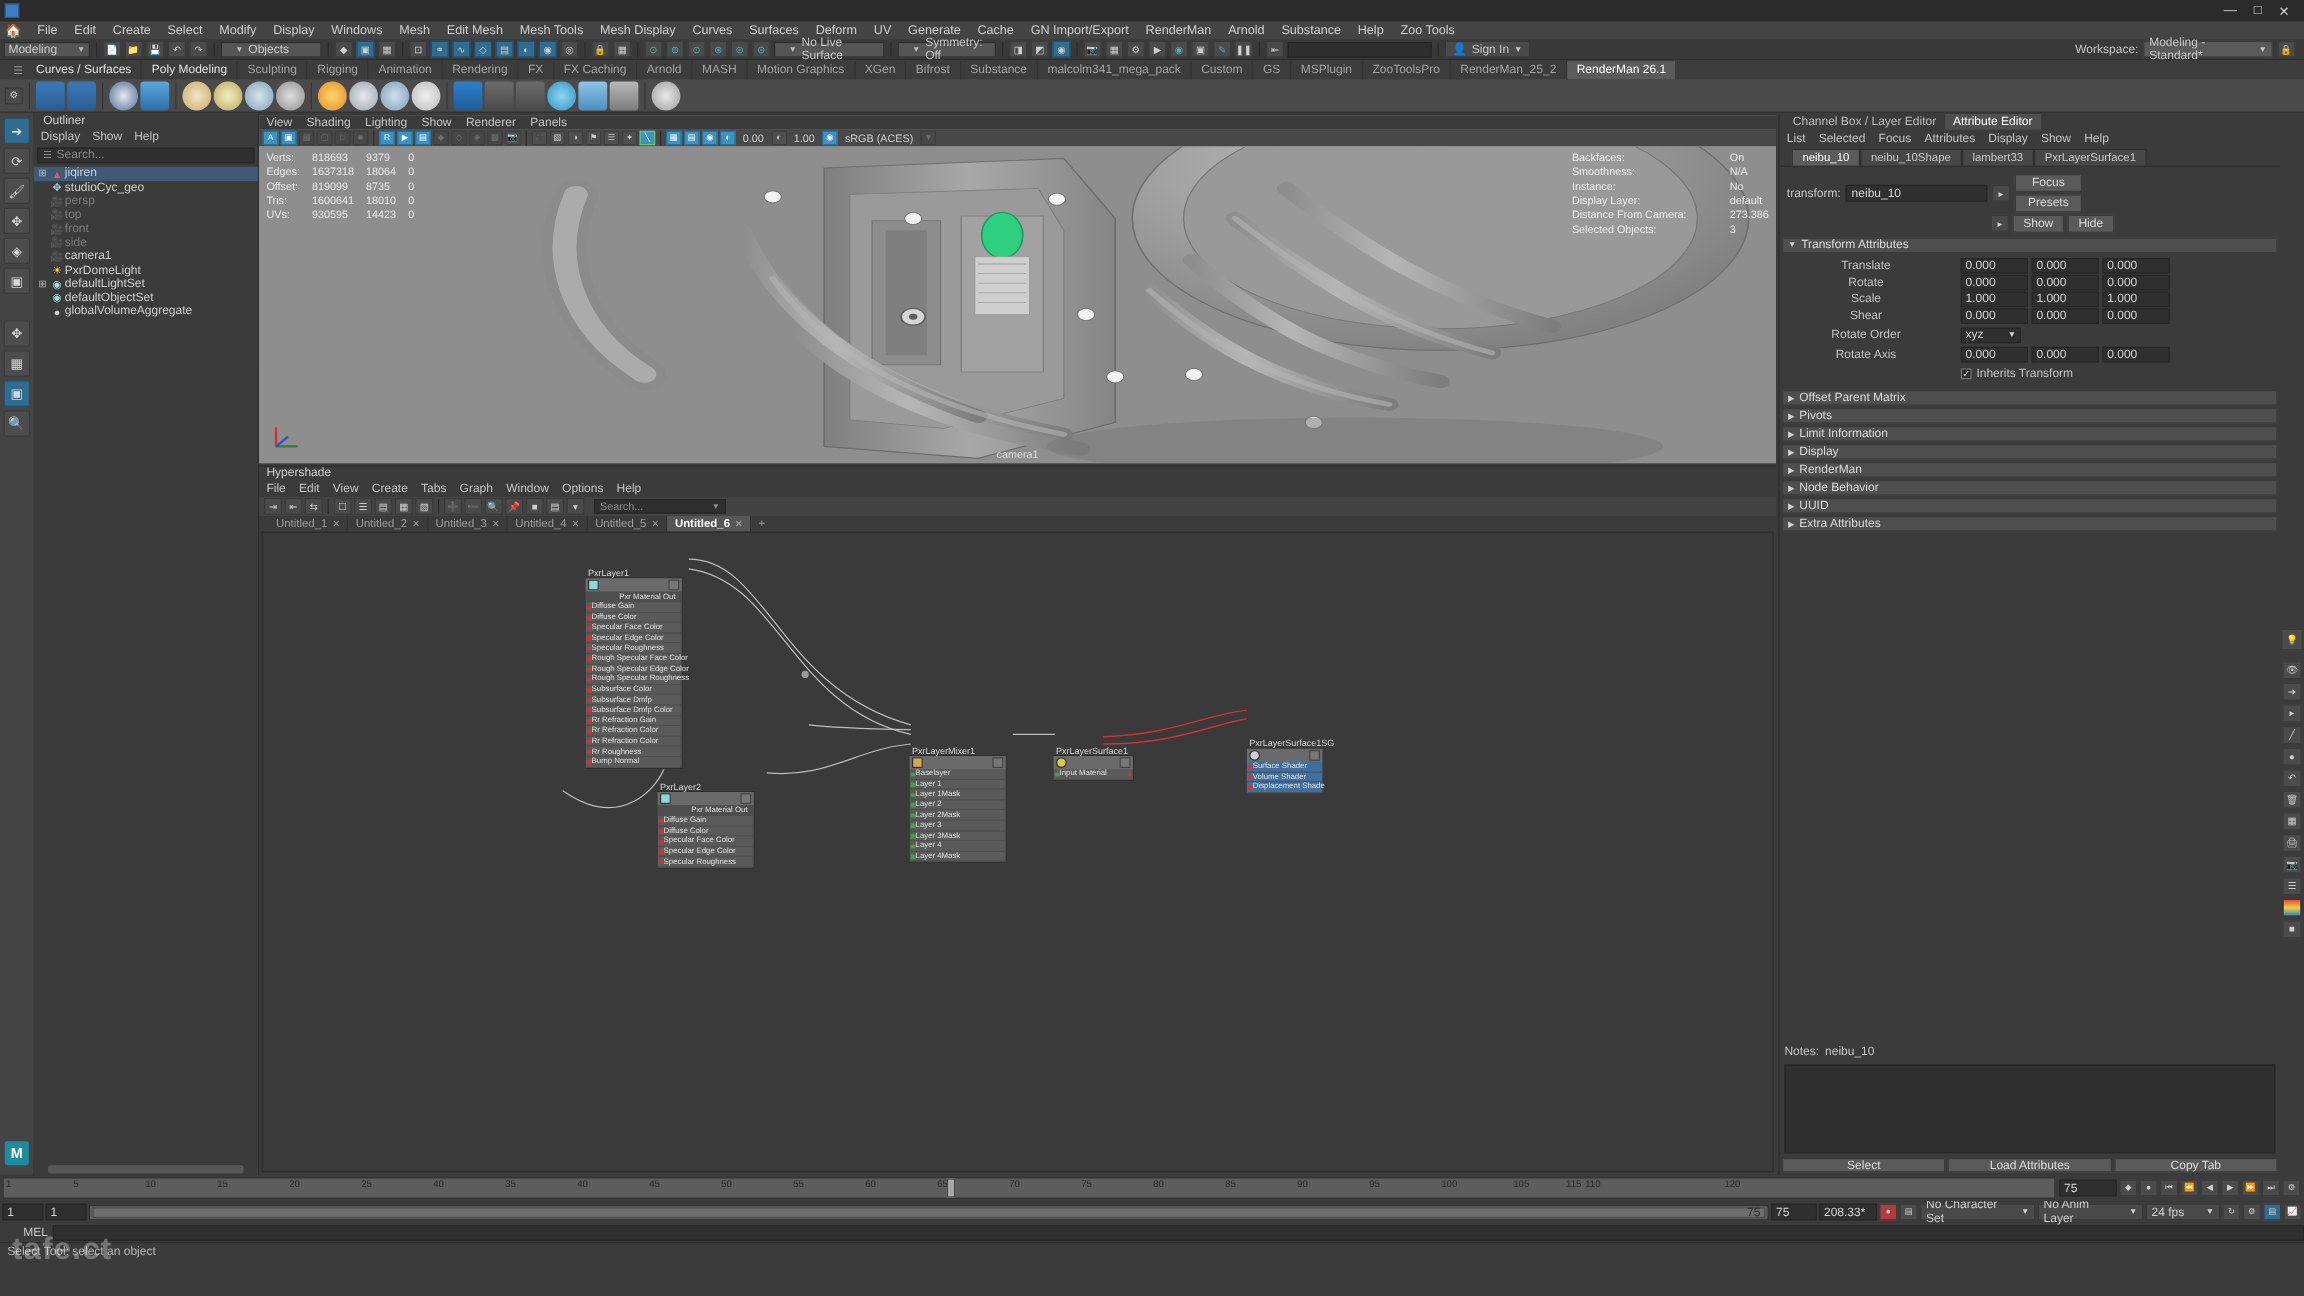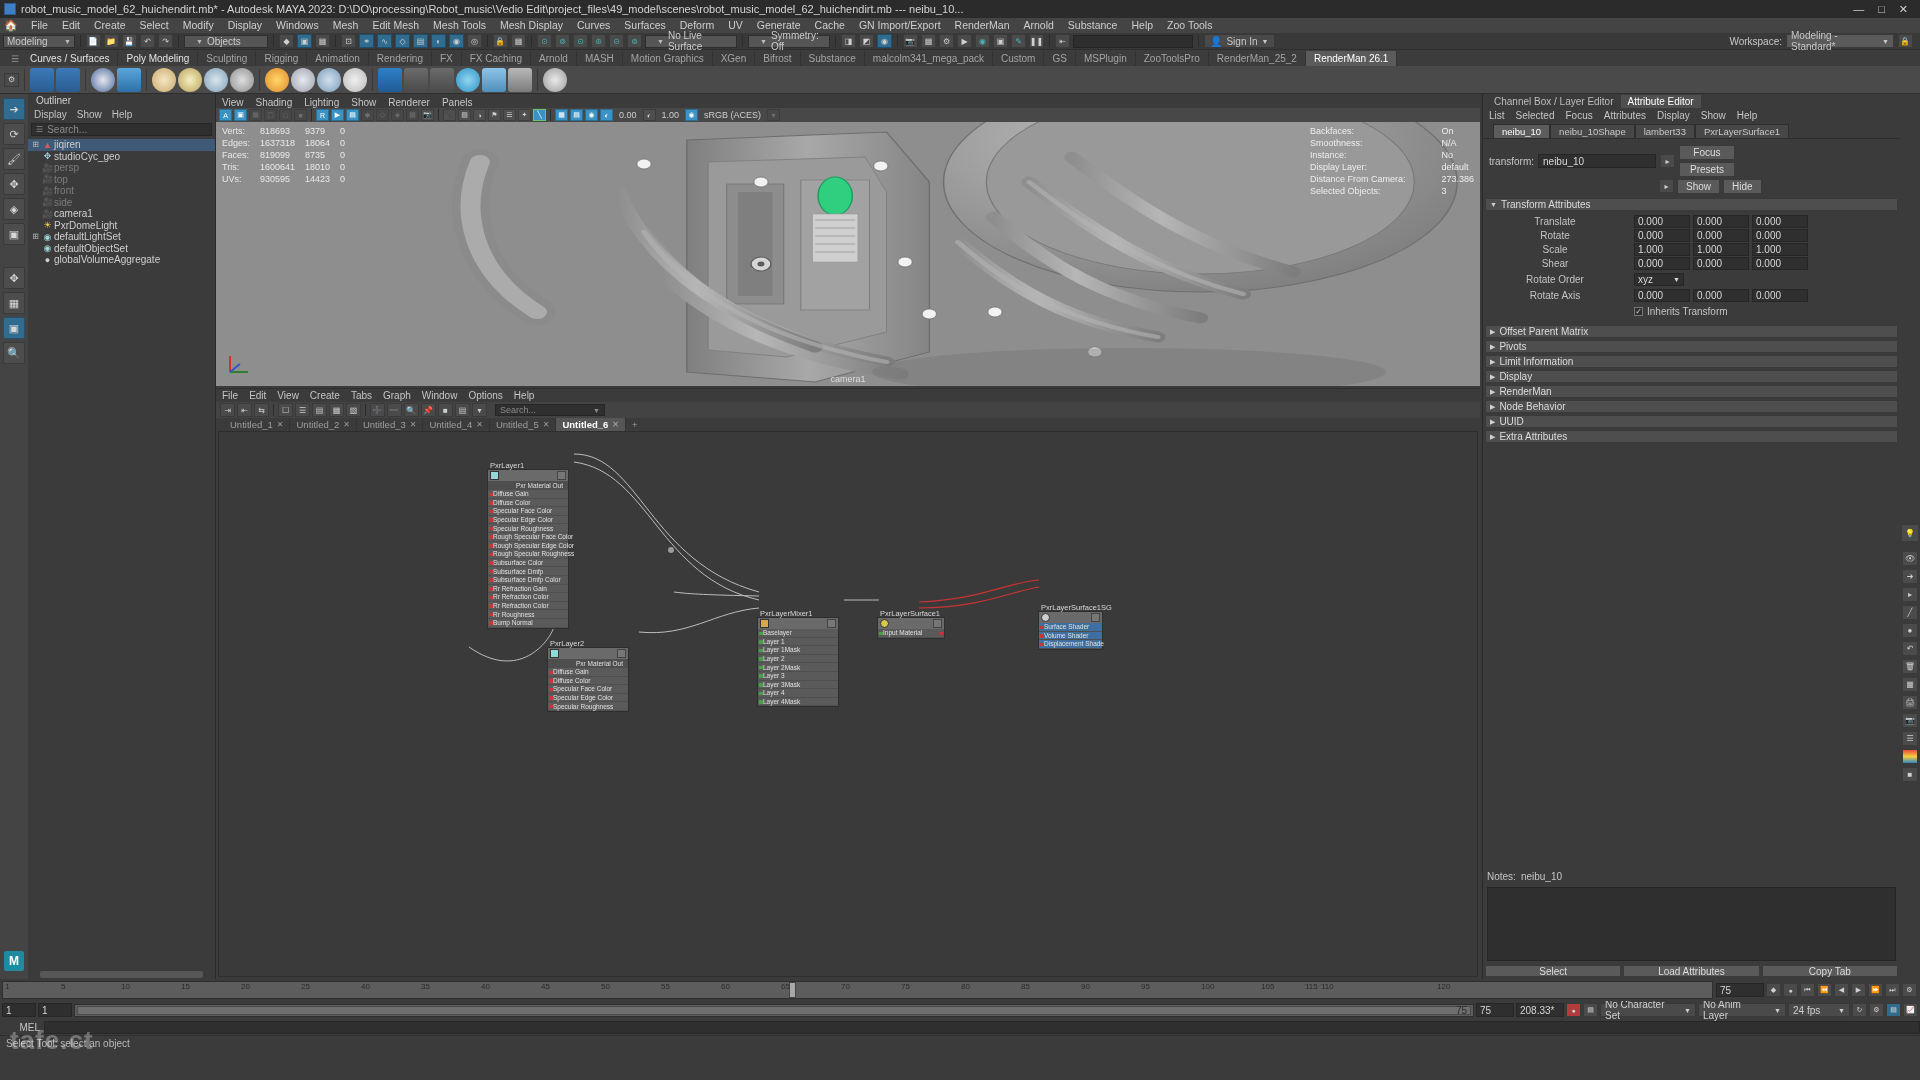--- a/index.html
+++ b/index.html
@@ -232,21 +232,20 @@
     font-size:10px; color:#b9b9b9; padding-left:6px; border-top:1px solid #2e2e2e; }
 
   .watermark { position:absolute; left:10px; bottom:24px; font-size:26px; color:rgba(255,255,255,.30);
     font-weight:bold; letter-spacing:1px; pointer-events:none; }
 </style>
 </head>
 <body>
 
 <div class="titlebar">
   <div class="appicon"></div>
-  <div class="ttl">robot_music_model_62_huichendirt.mb* - Autodesk MAYA 2023: D:\DO\processing\Robot_music\Vedio Edit\project_files\49_model\scenes\robot_music_model_62_huichendirt.mb   ---   neibu_10...</div>
   <div class="winbtns">
     <span>—</span>
     <span>□</span>
     <span>✕</span>
   </div>
 </div>
 
 <div class="menubar">
   <div class="homeicon">🏠</div>
   <div class="mi">File</div>
@@ -622,21 +621,21 @@
               <td>9379</td>
               <td>0</td>
             </tr>
             <tr>
               <td>Edges:</td>
               <td>1637318</td>
               <td>18064</td>
               <td>0</td>
             </tr>
             <tr>
-              <td>Faces:</td>
+              <td>Offset:</td>
               <td>819099</td>
               <td>8735</td>
               <td>0</td>
             </tr>
             <tr>
               <td>Tris:</td>
               <td>1600641</td>
               <td>18010</td>
               <td>0</td>
             </tr>
@@ -684,20 +683,21 @@
         <div class="cam-label">camera1</div>
         <svg class="axis" viewBox="0 0 26 24">
           <line x1="4" y1="20" x2="22" y2="20" stroke="#2f7f2f" stroke-width="2"></line>
           <line x1="4" y1="20" x2="4" y2="4" stroke="#cc3333" stroke-width="2"></line>
           <line x1="4" y1="20" x2="14" y2="12" stroke="#3355cc" stroke-width="2"></line>
         </svg>
       </div>
     </div>
 
     <div class="hyper">
+      <div class="hy-title">Hypershade</div>
       <div class="hy-menus">
         <span>File</span>
         <span>Edit</span>
         <span>View</span>
         <span>Create</span>
         <span>Tabs</span>
         <span>Graph</span>
         <span>Window</span>
         <span>Options</span>
         <span>Help</span>

